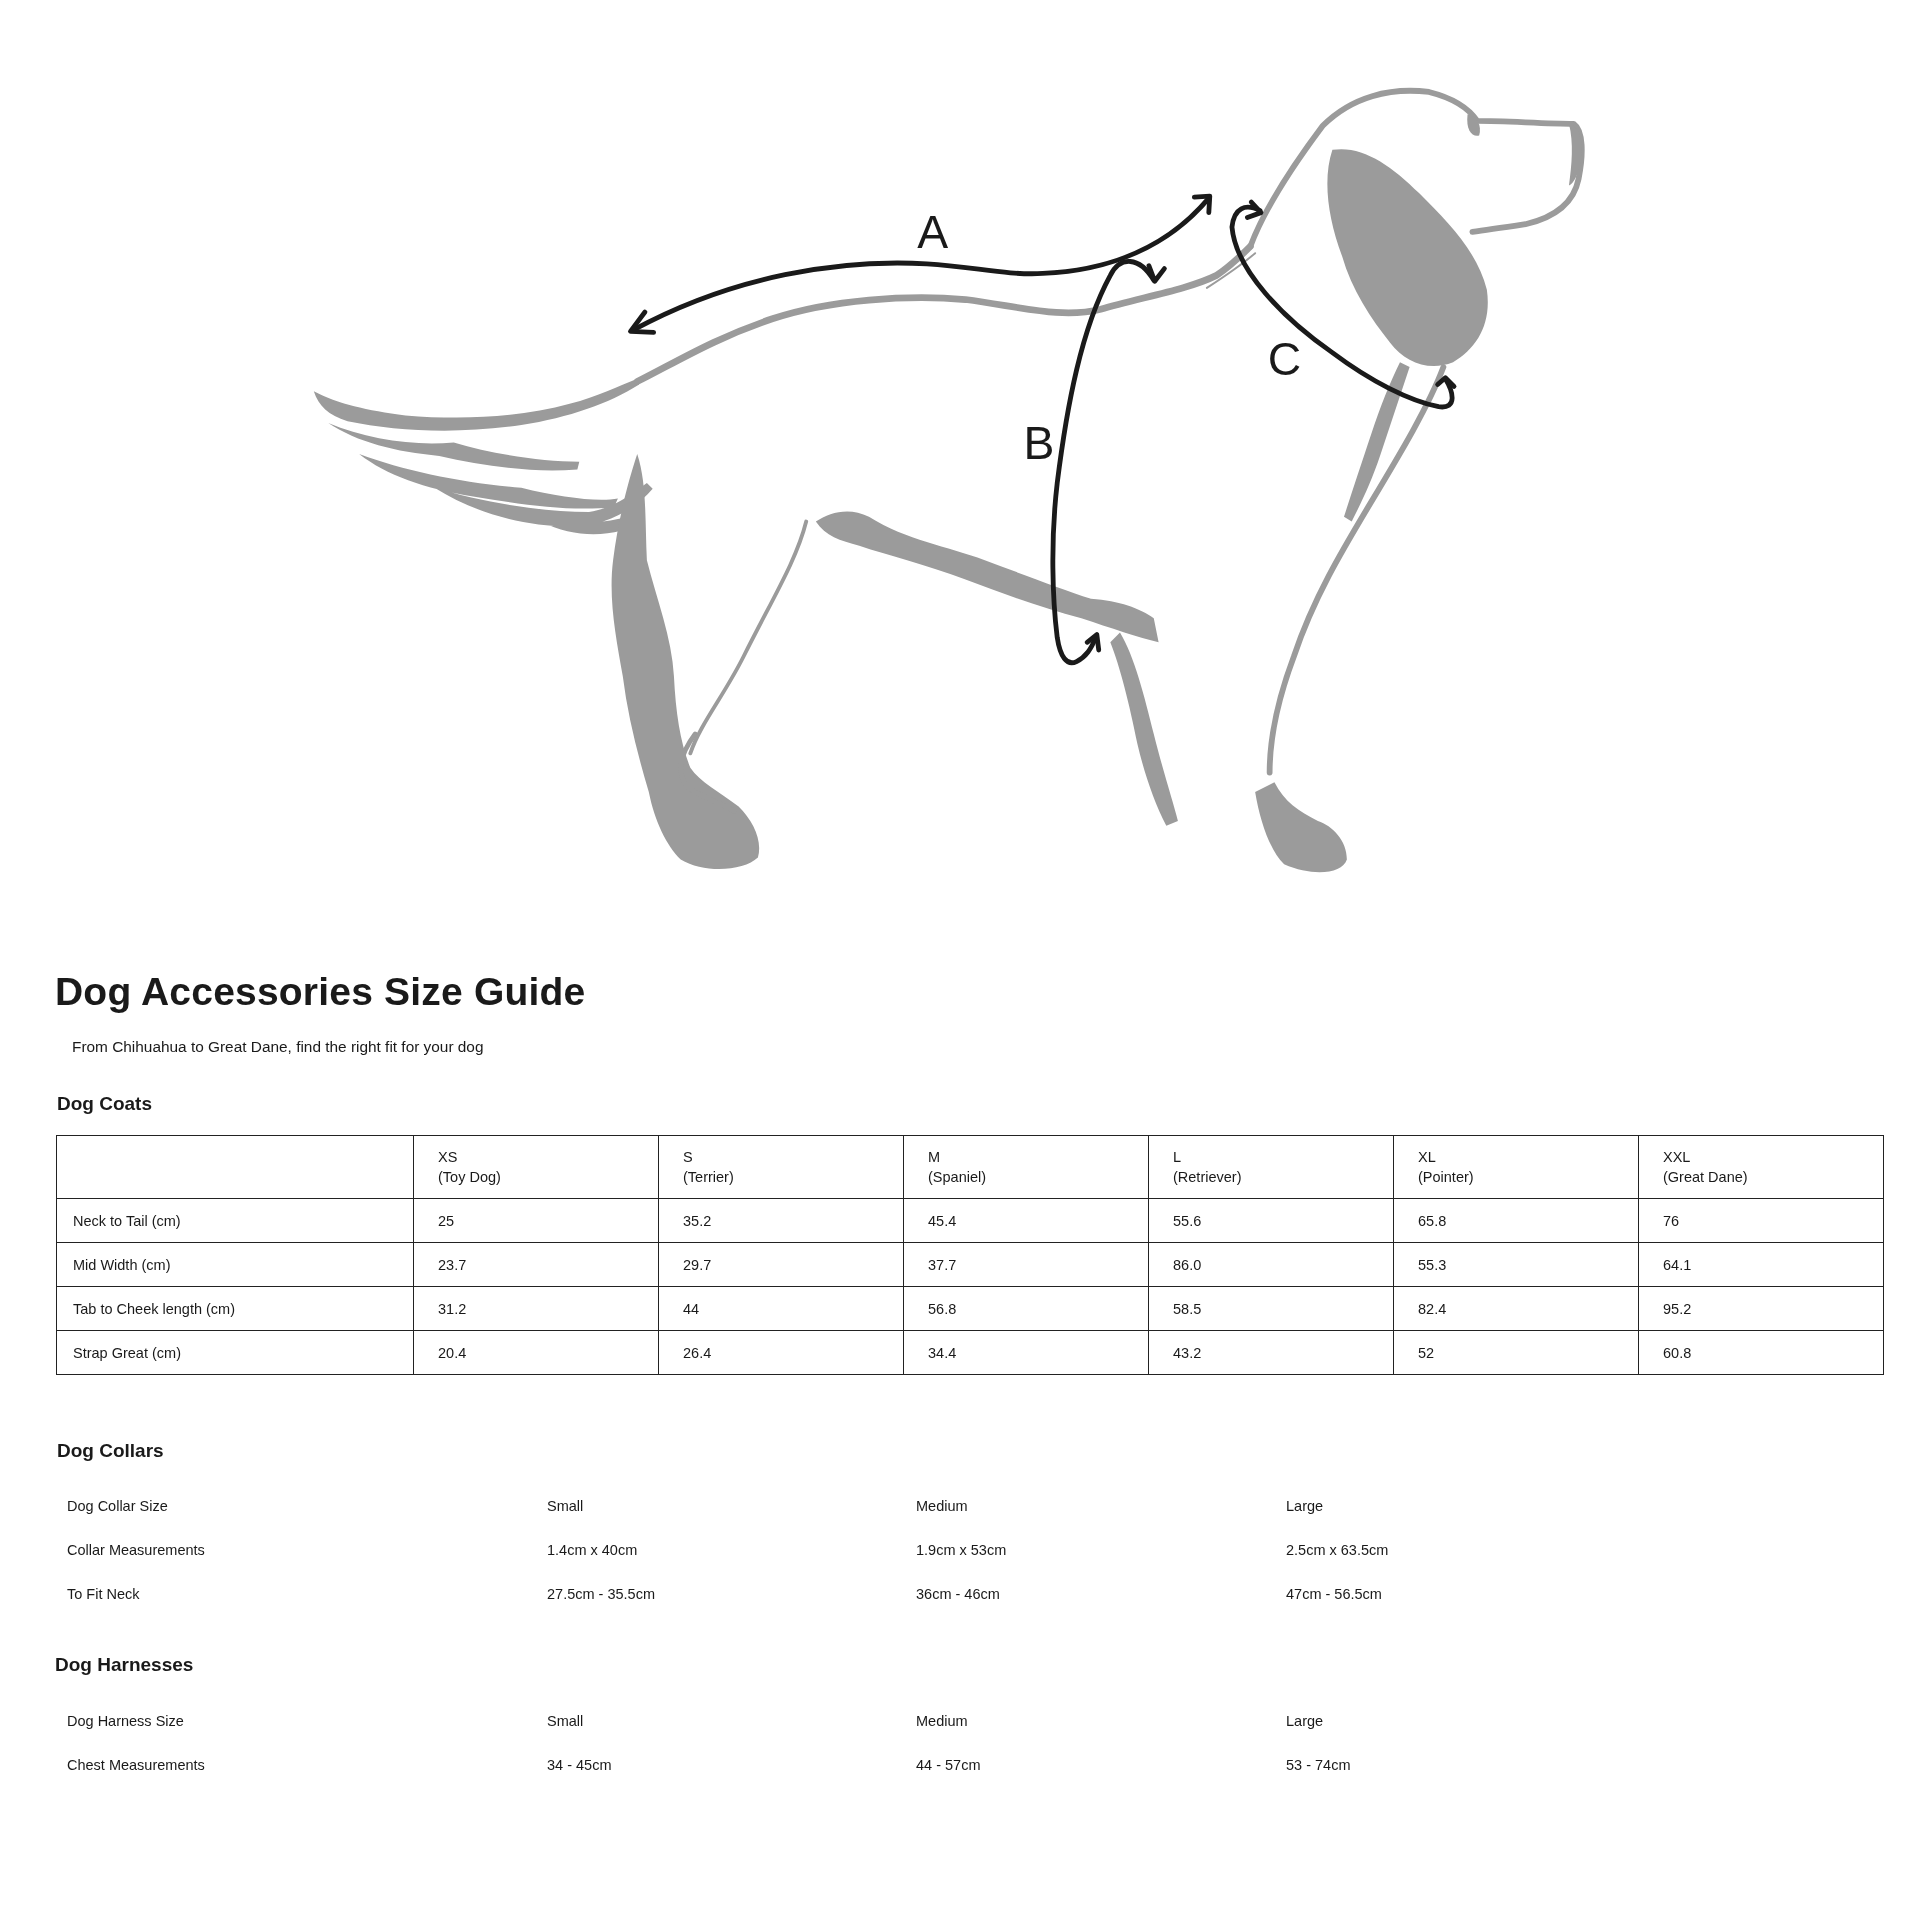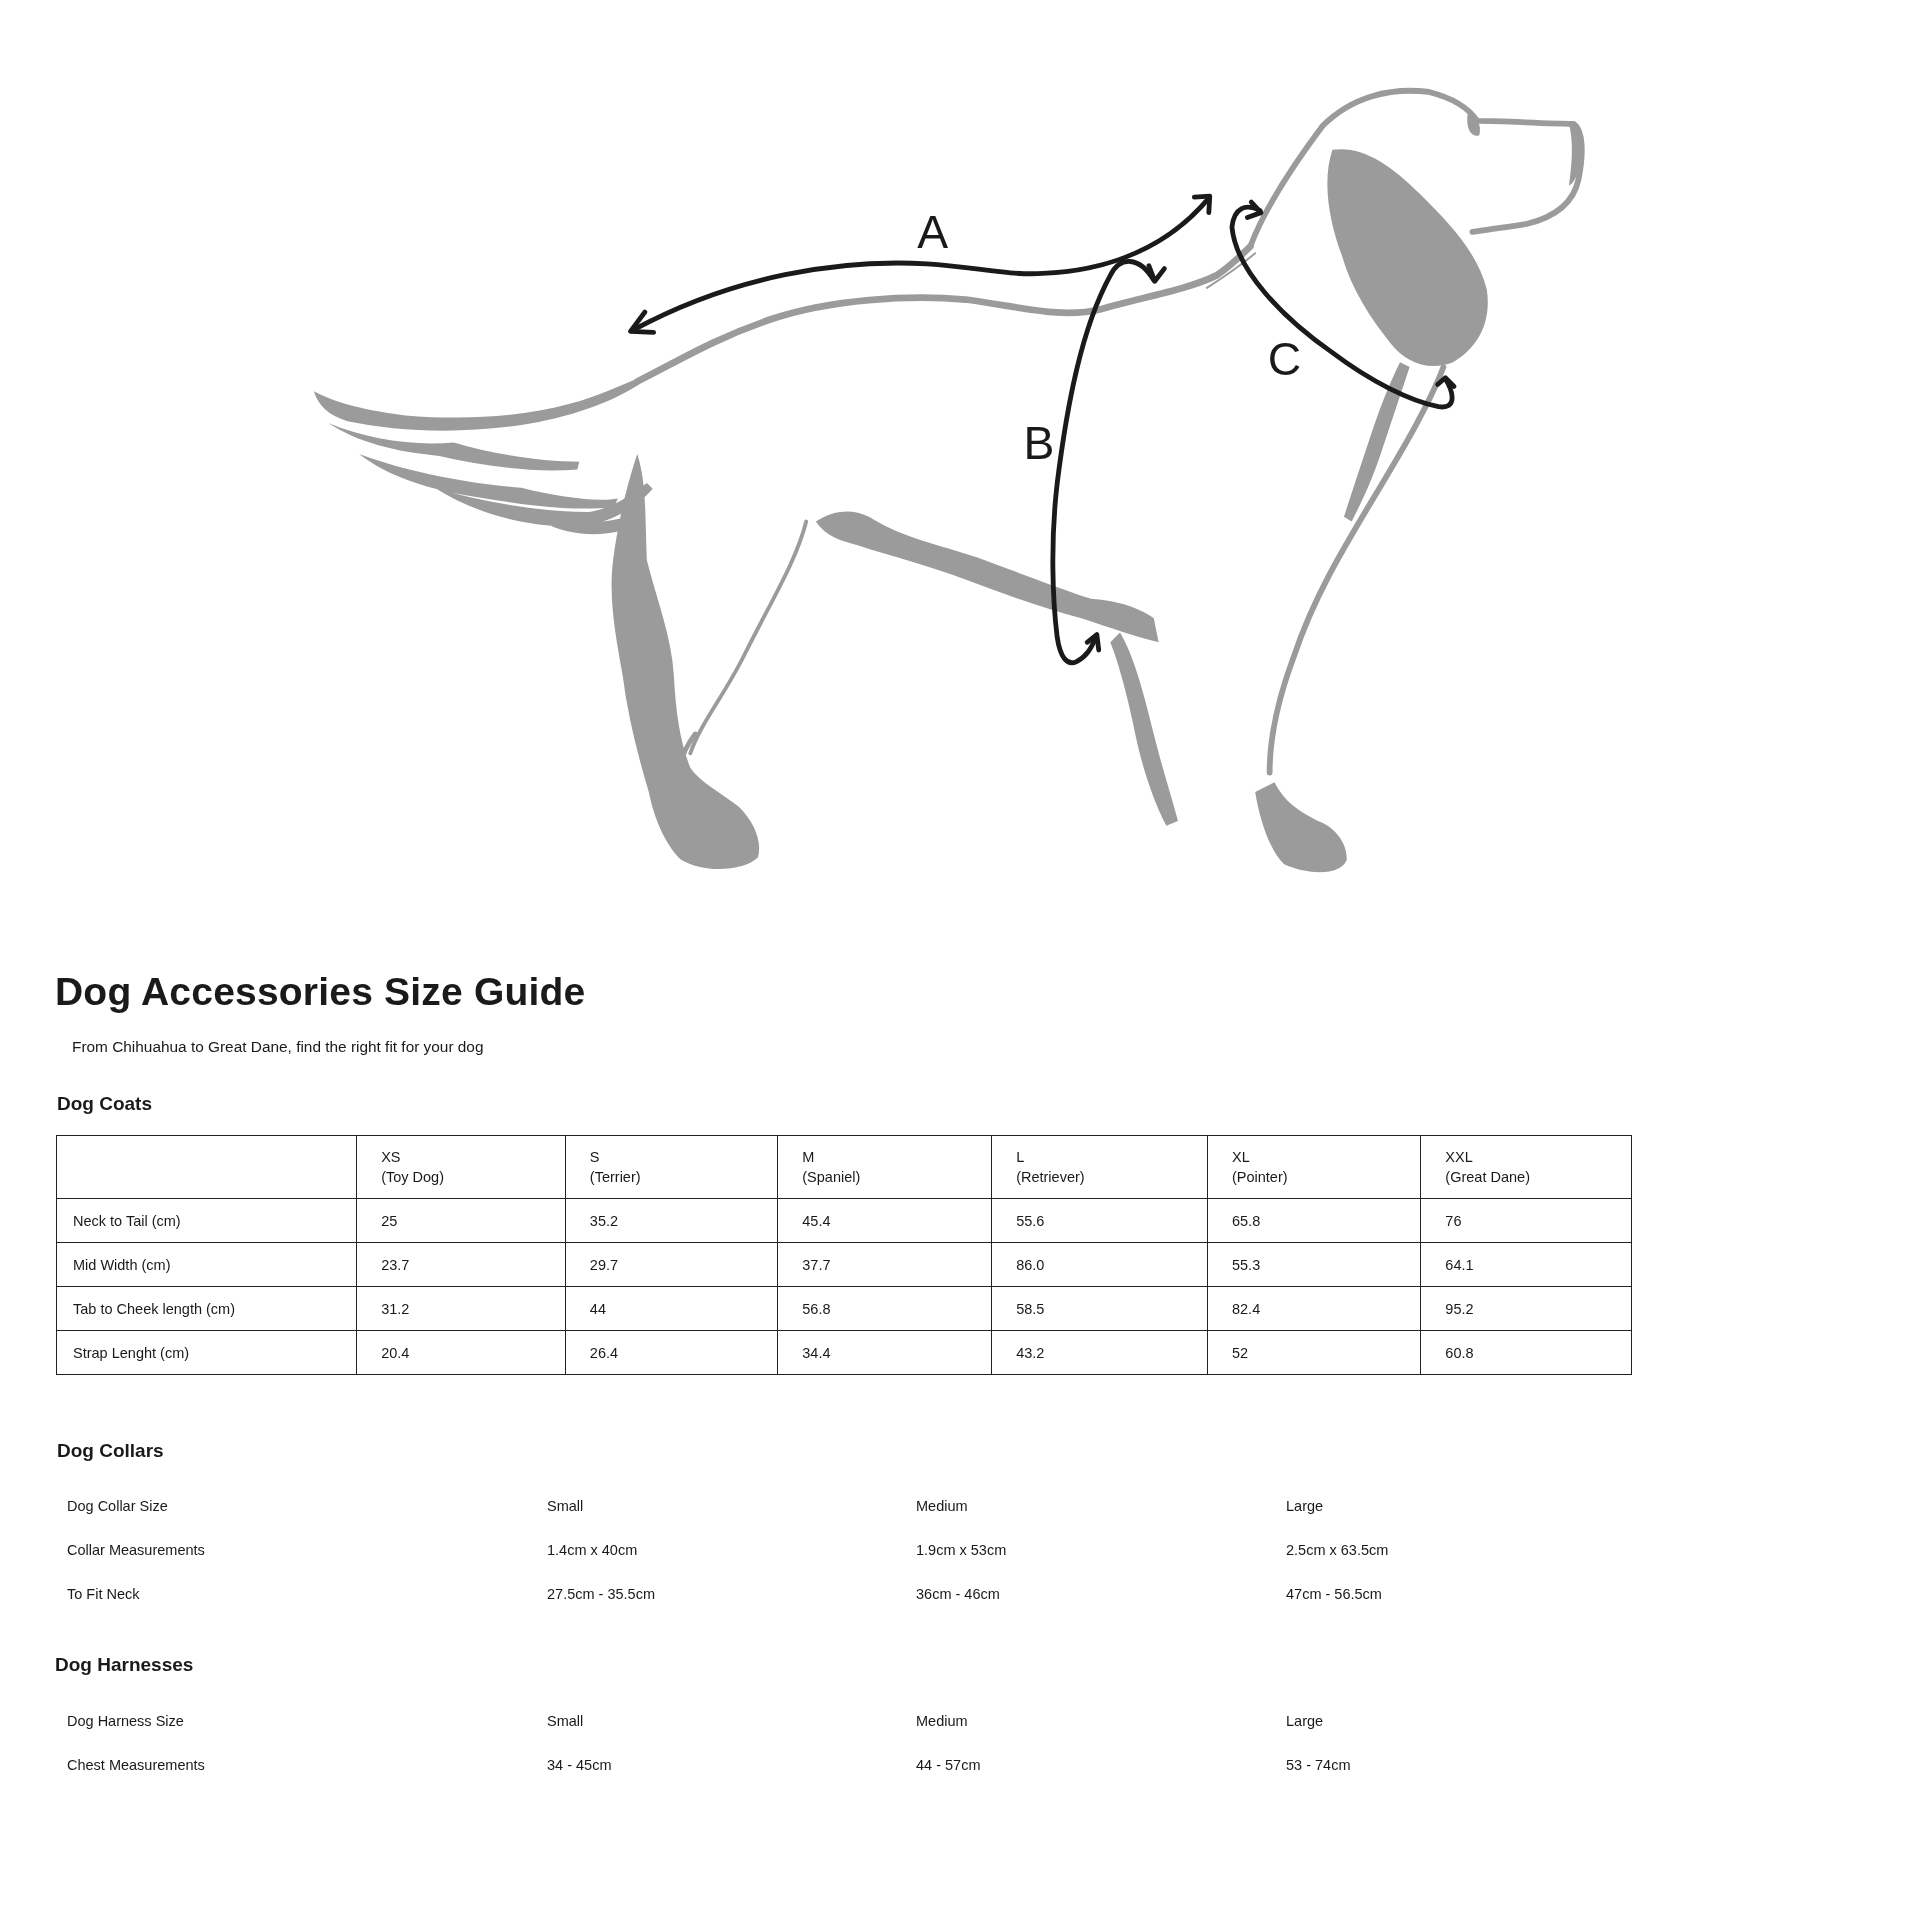--- a/index.html
+++ b/index.html
@@ -14,21 +14,21 @@
   .dim-label { font-family: "Liberation Sans", sans-serif; font-size: 48px; fill: #1a1a1a; }
 
   .page-title { position: absolute; left: 55px; top: 970px; font-size: 39px; font-weight: bold; margin: 0; letter-spacing: 0.2px; }
   .page-subtitle { position: absolute; left: 56px; top: 1022px; font-size: 15.4px; margin: 16px; }
 
   .section-title { position: absolute; font-size: 19px; font-weight: bold; margin: 0; }
   #coats-title { left: 57px; top: 1093px; }
   #collars-title { left: 57px; top: 1440px; }
   #harness-title { left: 55px; top: 1654px; }
 
-  table.coats { position: absolute; left: 56px; top: 1135px; width: 1576px; border-collapse: collapse; font-size: 14.5px; }
+  table.coats { position: absolute; left: 56px; top: 1135px; width: 1828px; border-collapse: collapse; font-size: 14.5px; }
   table.coats td, table.coats th { border: 1.9px solid #222; text-align: left; font-weight: normal; vertical-align: middle; padding: 0 0 0 11.6px; }
   table.coats th { height: 62px; line-height: 20px; padding-left: 24px; }
   table.coats td { height: 43px; padding-left: 24px; }
   table.coats td.row-label { padding-left: 16px; }
   table.coats col.c0 { width: 357px; }
   table.coats col.cn { width: 245px; }
 
   .plain-grid { position: absolute; left: 55px; font-size: 14.5px; }
   .plain-row { position: relative; height: 44px; }
   .plain-row span { position: absolute; top: 0; white-space: nowrap; }
@@ -144,21 +144,21 @@
     <tr>
       <td class="row-label">Tab to Cheek length (cm)</td>
       <td>31.2</td>
       <td>44</td>
       <td>56.8</td>
       <td>58.5</td>
       <td>82.4</td>
       <td>95.2</td>
     </tr>
     <tr>
-      <td class="row-label">Strap Lenght (cm)</td>
+      <td class="row-label">Strap Great (cm)</td>
       <td>20.4</td>
       <td>26.4</td>
       <td>34.4</td>
       <td>43.2</td>
       <td>52</td>
       <td>60.8</td>
     </tr>
   </tbody>
 </table>
 

